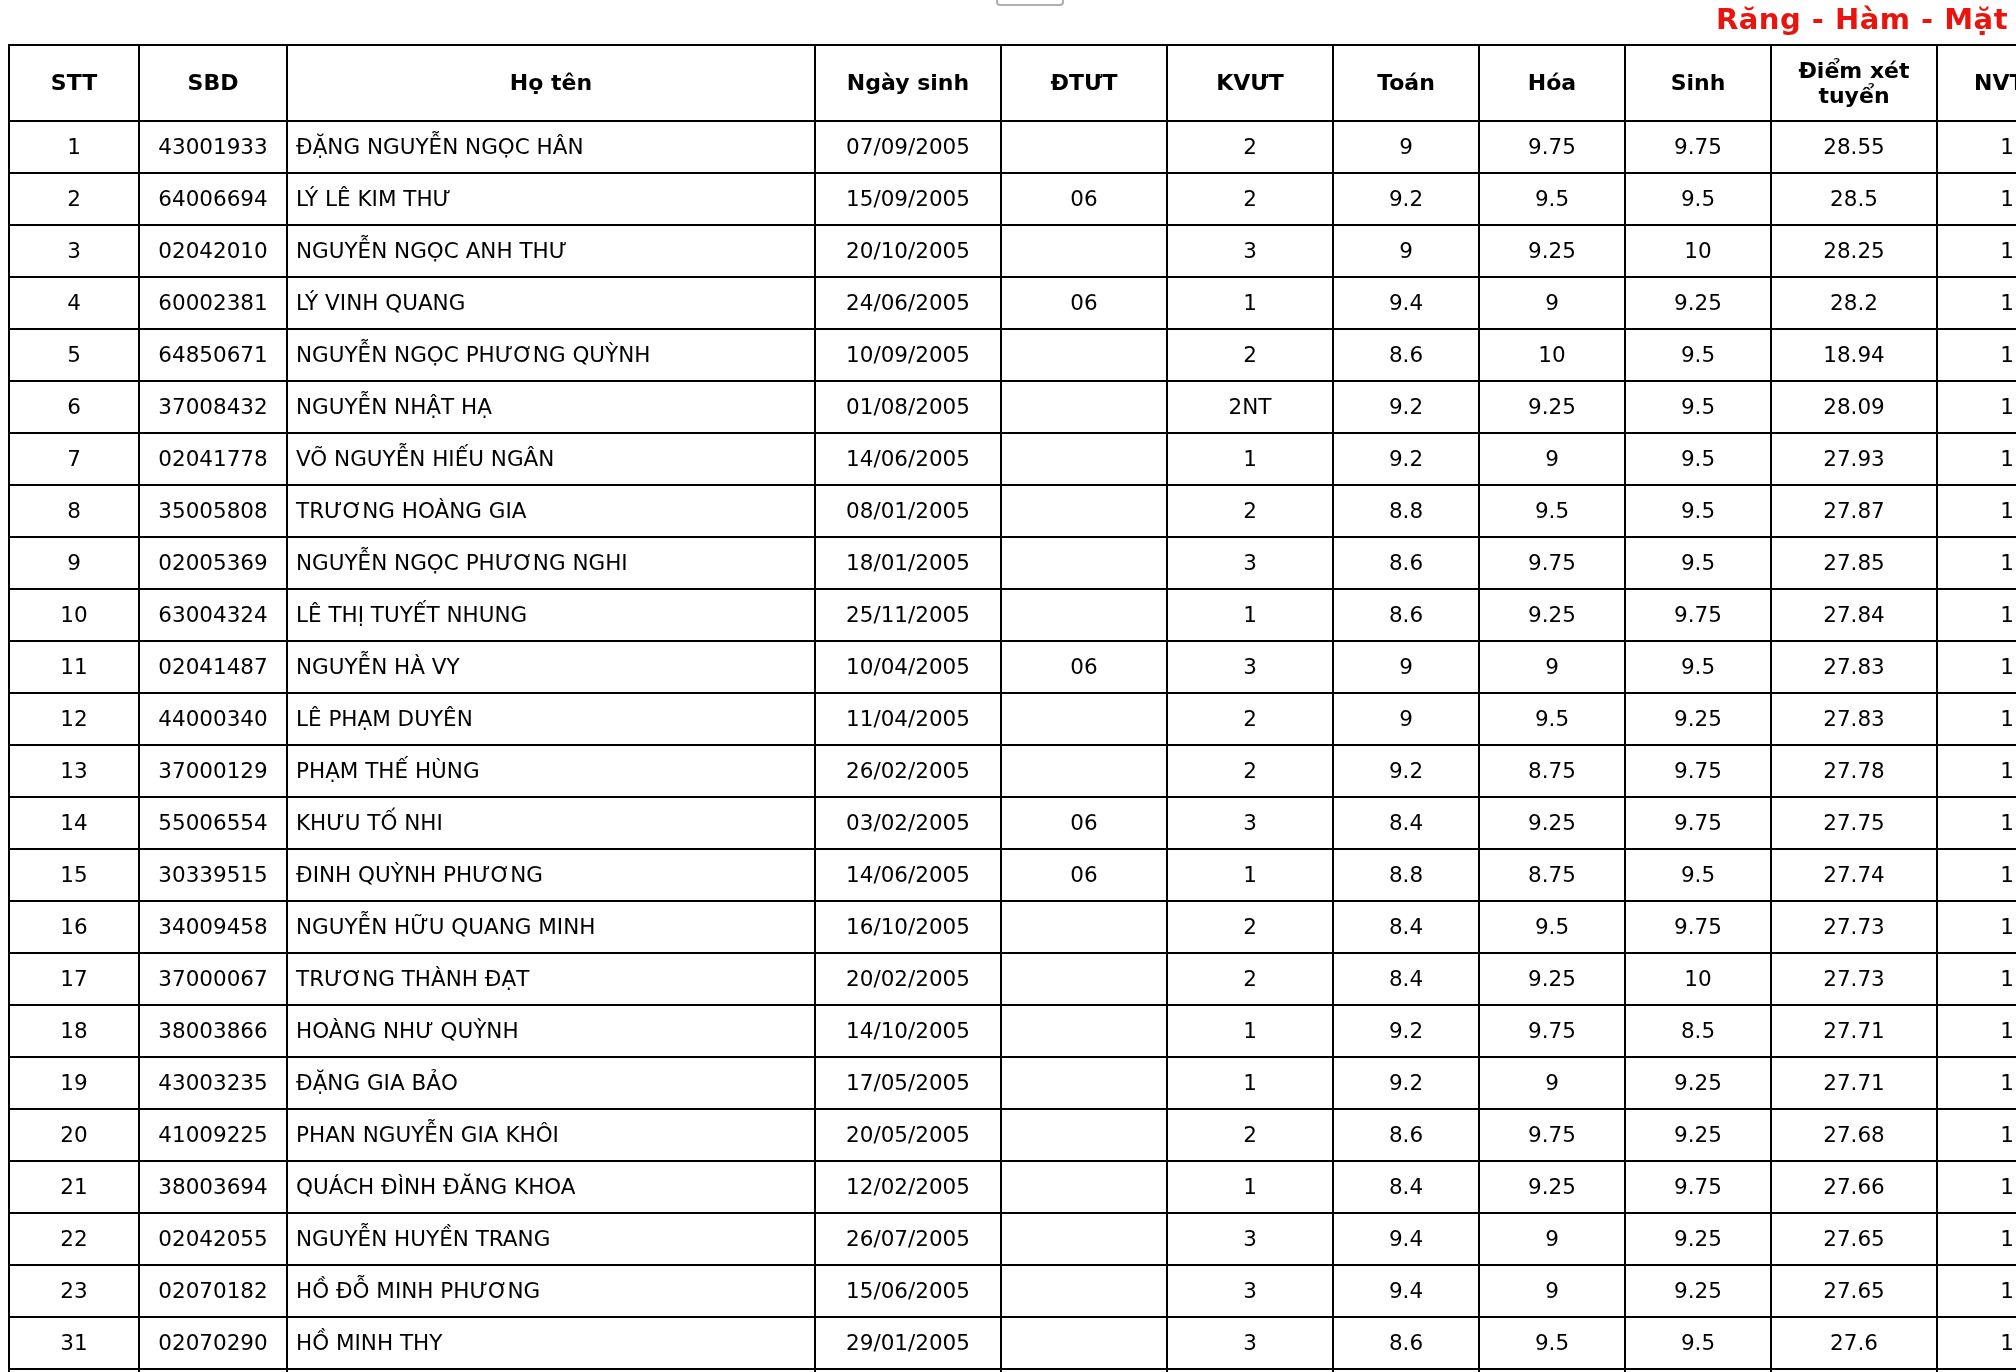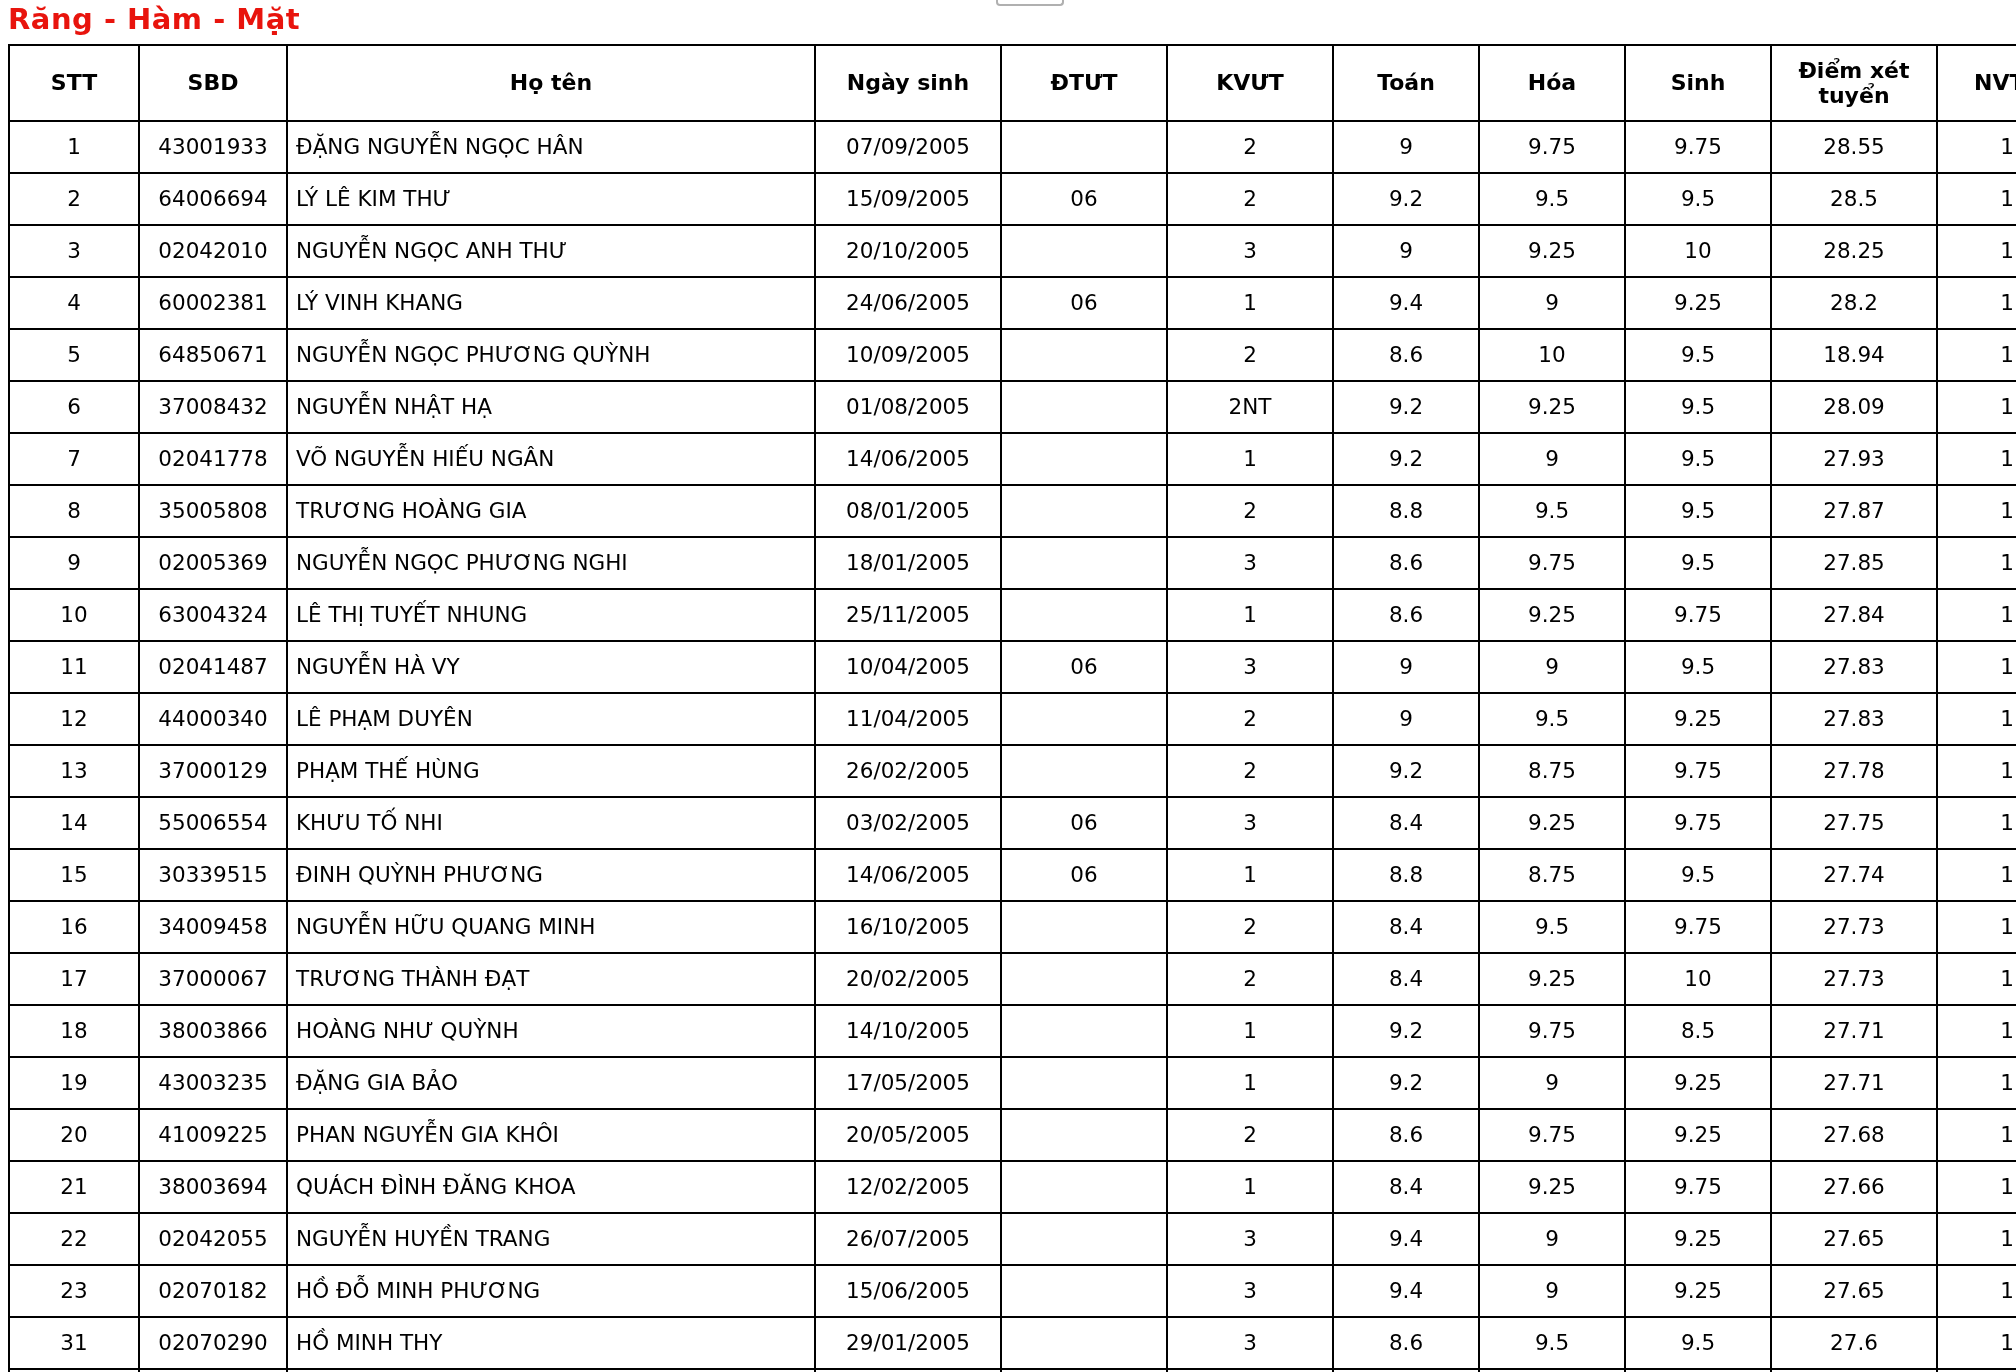--- a/index.html
+++ b/index.html
@@ -11,21 +11,21 @@
     font-family: "DejaVu Sans", sans-serif;
     width: 2016px;
     color: #000000;
   }
   .page {
     width: 2016px;
     box-sizing: border-box;
     padding: 0 8px;
   }
   .doc-title {
-    text-align: left;
+    text-align: right;
     color: #e8140d;
     font-weight: bold;
     font-size: 29px;
     letter-spacing: 0.5px;
     padding: 2px 0 8px 0;
     margin: 0;
     font-family: "DejaVu Sans", sans-serif;
   }
   .tab-stub {
     position: absolute;
@@ -149,21 +149,21 @@
           <td class="c">3</td>
           <td class="c">9</td>
           <td class="c">9.25</td>
           <td class="c">10</td>
           <td class="c">28.25</td>
           <td class="c">1</td>
         </tr>
         <tr>
           <td class="c">4</td>
           <td class="c">60002381</td>
-          <td class="l">LÝ VINH KHANG</td>
+          <td class="l">LÝ VINH QUANG</td>
           <td class="c">24/06/2005</td>
           <td class="c">06</td>
           <td class="c">1</td>
           <td class="c">9.4</td>
           <td class="c">9</td>
           <td class="c">9.25</td>
           <td class="c">28.2</td>
           <td class="c">1</td>
         </tr>
         <tr>

